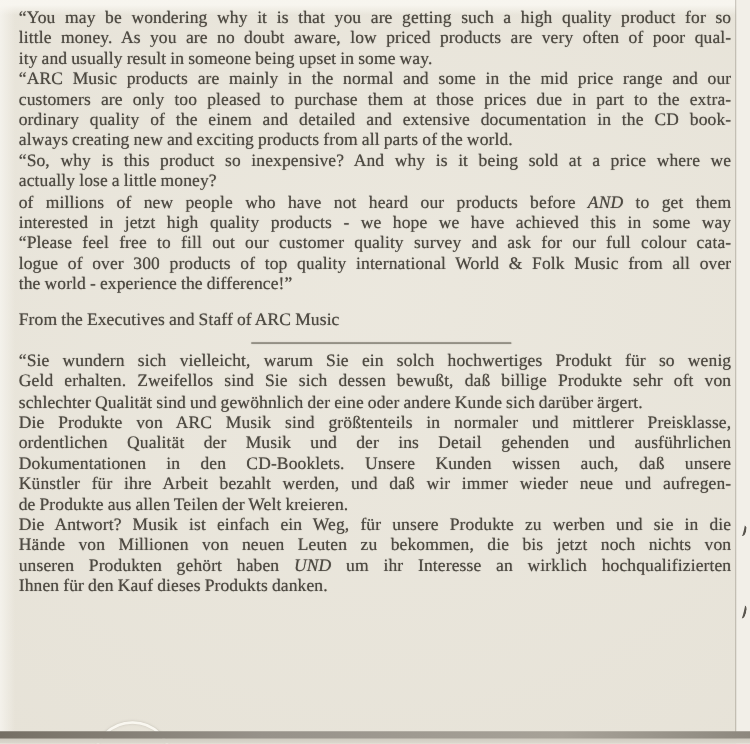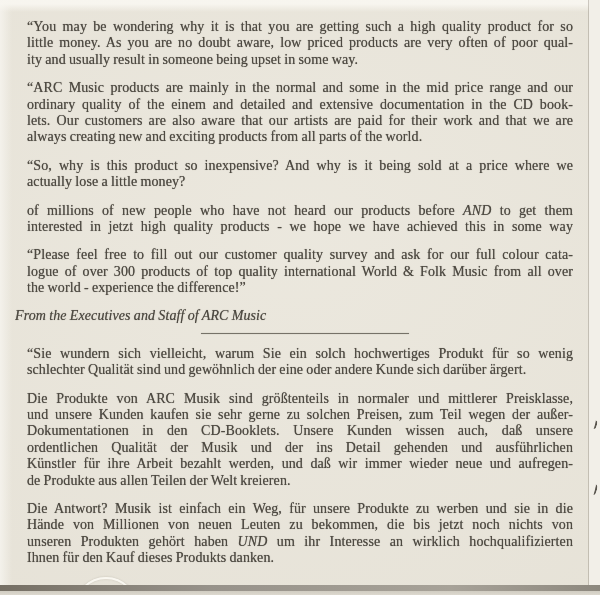--- a/index.html
+++ b/index.html
@@ -23,24 +23,24 @@
   .crease-right {
     position:absolute; top:0; bottom:8px; left:588px; width:1px;
     background:rgba(150,145,133,.45);
   }
   .text-col {
     position:absolute; left:15px; top:7px; width:570px;
     color:#4e4a42;
     font-size:14px; line-height:16.4px; letter-spacing:.1px; word-spacing:-.4px;
     text-shadow:0 0 .7px rgba(78,74,66,.8);
   }
-  .para { margin:12px; }
+  .para { margin:0; }
   .line { height:16.4px; overflow:hidden; white-space:normal; }
   .line.just { text-align:justify; text-align-last:justify; }
-  .signature { font-style:italic; margin-top:1px; height:16.4px; overflow:hidden; }
+  .signature { margin-top:13px; height:16.4px; overflow:hidden; }
   .divider {
     width:208px; height:1px; margin:8px 0 7px 186px;
     background:rgba(64,59,48,.68);
     box-shadow:0 0 1px rgba(64,59,48,.4);
   }
   .shadow-band {
     position:absolute; left:0; right:0; top:585px; height:6px;
     background:linear-gradient(90deg,#756f64,#97928a 35%,#a7a298 75%,#8d887e);
   }
   .below-band {
@@ -72,22 +72,22 @@
 
   <div class="text-col" style="color: rgb(78, 74, 66);">
     <div>
         <div class="para">
           <div class="line just">“You may be wondering why it is that you are getting such a high quality product for so</div>
           <div class="line just">little money. As you are no doubt aware, low priced products are very often of poor qual-</div>
           <div class="line">ity and usually result in someone being upset in some way.</div>
         </div>
         <div class="para">
           <div class="line just">“ARC Music products are mainly in the normal and some in the mid price range and our</div>
+          <div class="line just">customers are only too pleased to purchase them at those prices due in part to the extra-</div>
           <div class="line just">ordinary quality of the einem and detailed and extensive documentation in the CD book-</div>
-          <div class="line just">lets. Our customers are also aware that our artists are paid for their work and that we are</div>
           <div class="line">always creating new and exciting products from all parts of the world.</div>
         </div>
         <div class="para">
           <div class="line just">“So, why is this product so inexpensive? And why is it being sold at a price where we</div>
           <div class="line">actually lose a little money?</div>
         </div>
         <div class="para">
           <div class="line just">of millions of new people who have not heard our products before <i>AND</i> to get them</div>
           <div class="line just">interested in jetzt high quality products - we hope we have achieved this in some way</div>
         </div>
@@ -95,27 +95,27 @@
           <div class="line just">“Please feel free to fill out our customer quality survey and ask for our full colour cata-</div>
           <div class="line just">logue of over 300 products of top quality international World &amp; Folk Music from all over</div>
           <div class="line">the world - experience the difference!”</div>
         </div>
       </div>
     <div class="signature">From the Executives and Staff of ARC Music</div>
     <div class="divider"></div>
     <div>
         <div class="para">
           <div class="line just">“Sie wundern sich vielleicht, warum Sie ein solch hochwertiges Produkt für so wenig</div>
+          <div class="line just">Geld erhalten. Zweifellos sind Sie sich dessen bewußt, daß billige Produkte sehr oft von</div>
           <div class="line">schlechter Qualität sind und gewöhnlich der eine oder andere Kunde sich darüber ärgert.</div>
         </div>
         <div class="para">
           <div class="line just">Die Produkte von ARC Musik sind größtenteils in normaler und mittlerer Preisklasse,</div>
-          <div class="line just">und unsere Kunden kaufen sie sehr gerne zu solchen Preisen, zum Teil wegen der außer-</div>
+          <div class="line just">ordentlichen Qualität der Musik und der ins Detail gehenden und ausführlichen</div>
           <div class="line just">Dokumentationen in den CD-Booklets. Unsere Kunden wissen auch, daß unsere</div>
-          <div class="line just">ordentlichen Qualität der Musik und der ins Detail gehenden und ausführlichen</div>
           <div class="line just">Künstler für ihre Arbeit bezahlt werden, und daß wir immer wieder neue und aufregen-</div>
           <div class="line">de Produkte aus allen Teilen der Welt kreieren.</div>
         </div>
         <div class="para">
           <div class="line just">Die Antwort? Musik ist einfach ein Weg, für unsere Produkte zu werben und sie in die</div>
           <div class="line just">Hände von Millionen von neuen Leuten zu bekommen, die bis jetzt noch nichts von</div>
           <div class="line just">unseren Produkten gehört haben <i>UND</i> um ihr Interesse an wirklich hochqualifizierten</div>
           <div class="line">Ihnen für den Kauf dieses Produkts danken.</div>
         </div>
       </div>

